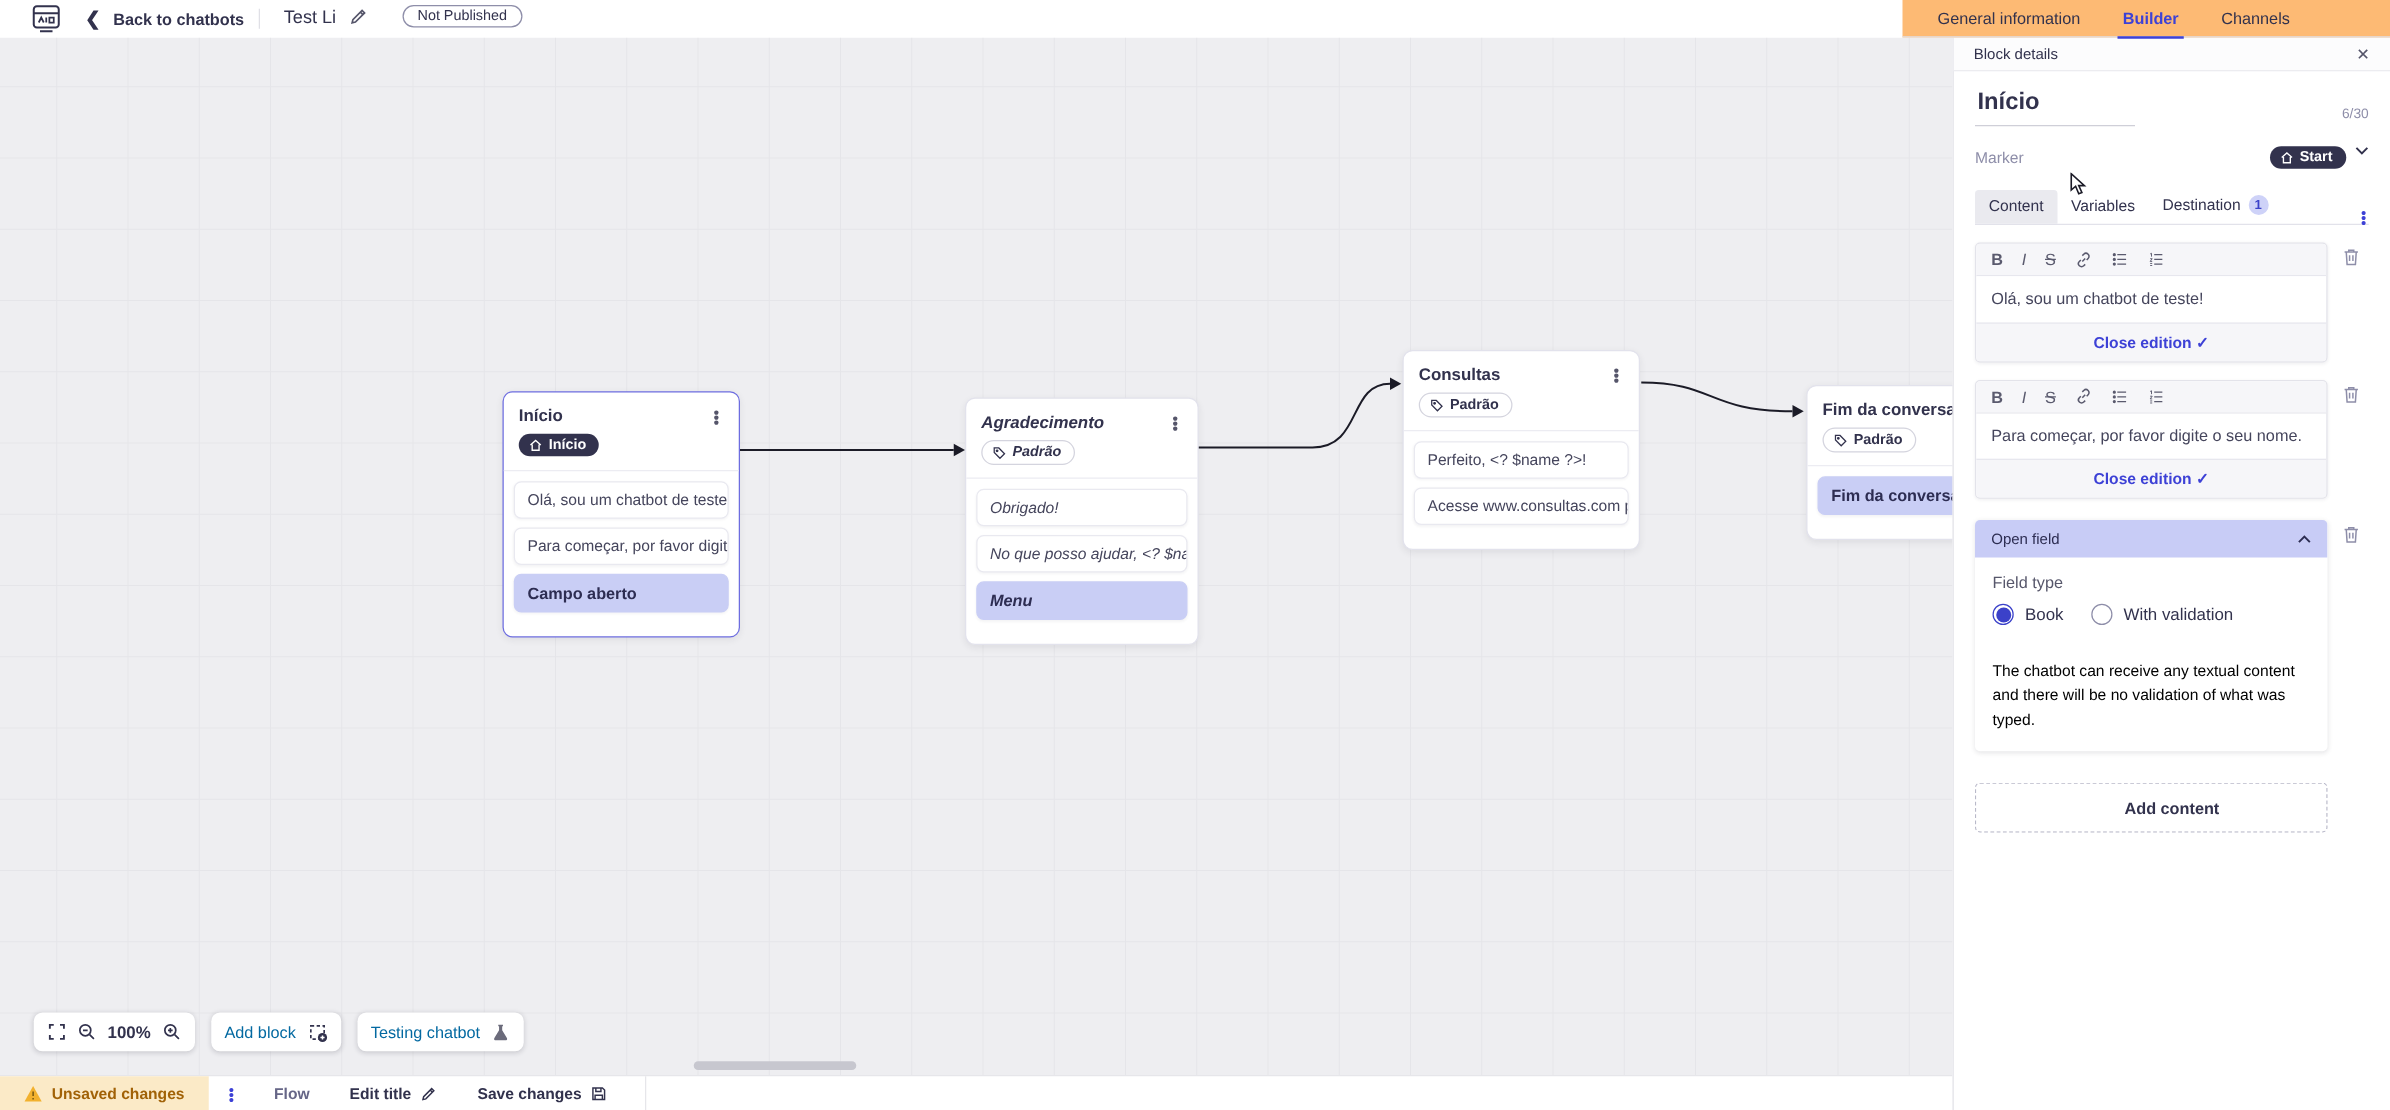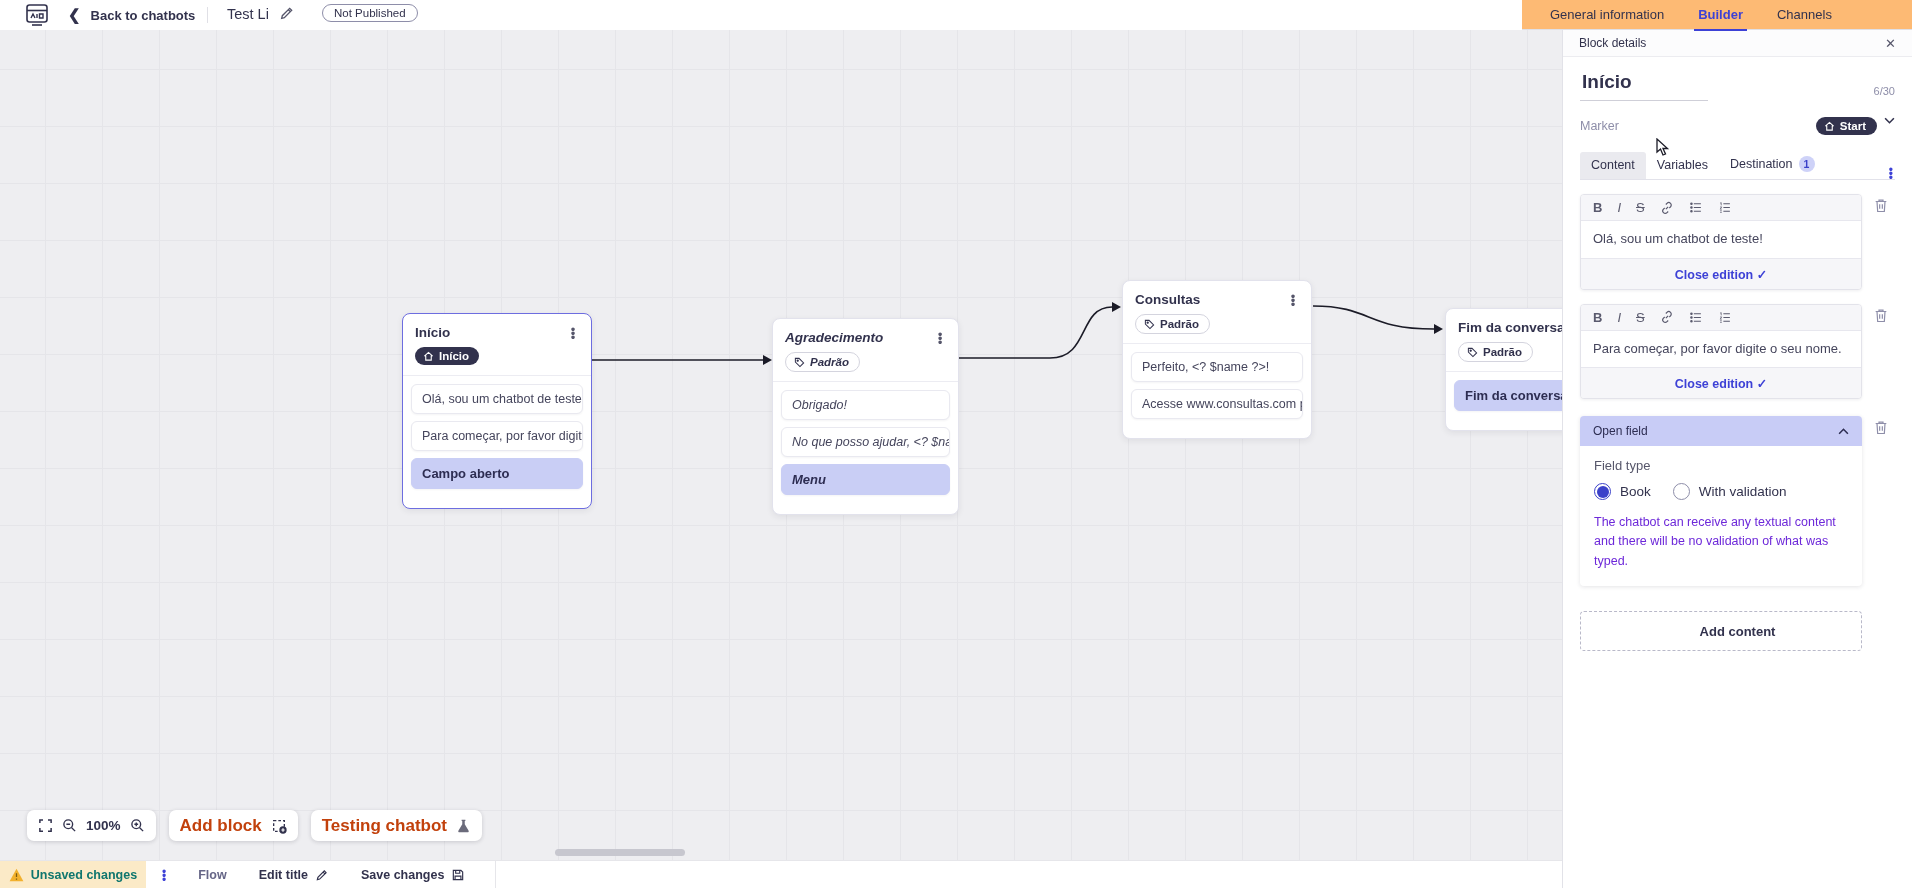--- a/index.html
+++ b/index.html
@@ -37,27 +37,27 @@
   .marker-pill { display:inline-flex; align-items:center; gap:5px; margin-top:7px; border-radius:12px; padding:3px 10px 3px 8px; font-size:11.5px; font-weight:bold; }
   .marker-pill.dark { background:#32324d; color:#fff; }
   .marker-pill.outline { background:#fff; color:#32324d; border:1px solid #d4d4de; }
   .block-items { border-top:1px solid #ececf2; margin:9px -12px 0; padding:8px 8px 2px; }
   .bitem { background:#fff; border:1px solid #e9e9f0; border-radius:6px; box-shadow:0 1px 2px rgba(33,33,52,.05); padding:7px 10px; margin-bottom:7px; font-size:12.5px; color:#45455c; white-space:nowrap; overflow:hidden; cursor:pointer; }
   .bitem.field { background:#c9cef5; border-color:#c9cef5; color:#2d2d52; font-weight:bold; font-size:13px; }
 
   
   .cv-toolbar { position:absolute; left:27px; top:780px; display:flex; gap:13px; z-index:5; }
   .cv-card { background:#fff; border-radius:7px; box-shadow:0 1px 4px rgba(33,33,52,.18); height:31px; display:flex; align-items:center; gap:9px; padding:0 11px; cursor:pointer; }
-  .cv-card .lbl { font-size:17px; font-weight:bold; color:#c2410c; }
+  .cv-card .lbl { font-size:13px; font-weight:normal; color:#0369a1; }
   .zoom-pct { font-size:13.5px; font-weight:bold; color:#32324d; }
   .hscroll { position:absolute; left:555px; top:819px; width:130px; height:7px; border-radius:4px; background:#c7c7cf; z-index:5; cursor:grab; }
 
   
   .statusbar { position:absolute; left:0; bottom:0; width:1562px; height:28px; background:#fff; border-top:1px solid #e6e6ea; display:flex; align-items:center; z-index:6; }
-  .unsaved { height:100%; width:146px; background:#fbeac7; display:flex; align-items:center; justify-content:center; gap:7px; font-size:12.5px; font-weight:bold; color:#0f766e; }
+  .unsaved { height:100%; width:167px; background:#fbeac7; display:flex; align-items:center; justify-content:center; gap:7px; font-size:12.5px; font-weight:bold; color:#a16207; }
   .sb-kebab { color:#3d41d6; margin-left:16px; font-size:12px; line-height:7px; cursor:pointer; }
   .sb-kebab span { display:block; height:4px; }
   .sb-item { display:flex; align-items:center; gap:7px; font-size:12.5px; font-weight:bold; color:#32324d; margin-left:32px; cursor:pointer; }
   .sb-item.muted { color:#666687; }
   .sb-div { width:1px; height:27px; background:#e6e6ea; margin-left:30px; }
 
   
   .panel { position:absolute; top:30px; right:0; width:350px; height:858px; background:#fff; border-left:1px solid #e2e2e8; z-index:20; }
   .panel-head { height:27px; border-bottom:1px solid #ececf0; display:flex; align-items:center; justify-content:space-between; padding:0 16px; background:#fcfcfd; }
   .panel-head .t { font-size:12px; color:#32324d; }
@@ -90,21 +90,21 @@
   .of-head { background:#c8ccf6; display:flex; align-items:center; justify-content:space-between; padding:8px 13px; cursor:pointer; }
   .of-head .t { font-size:12px; font-weight:normal; color:#2d2d52; }
   .of-body { padding:12px 14px 15px; }
   .of-label { font-size:13px; color:#57576b; }
   .radio-row { display:flex; align-items:center; gap:22px; margin-top:10px; }
   .radio-opt { display:flex; align-items:center; gap:9px; cursor:pointer; }
   .radio-circle { width:17px; height:17px; border-radius:50%; border:1.5px solid #8e8ea9; background:#fff; position:relative; flex:none; }
   .radio-circle.on { border-color:#3b41c9; }
   .radio-circle.on::after { content:""; position:absolute; inset:1.5px; border-radius:50%; background:#3b41c9; }
   .radio-lbl { font-size:13.5px; color:#32324d; }
-  .of-helper { margin-top:13px; font-size:12.5px; color:#6d28d9; line-height:1.55; }
+  .of-helper { margin-top:28px; font-size:12.5px; color:#000000; line-height:1.55; }
 
   .add-content { margin-top:25px; margin-right:33px; border:1px dashed #b9b9c9; border-radius:4px; height:40px; display:flex; align-items:center; justify-content:center; font-size:13px; font-weight:bold; color:#32324d; cursor:pointer;padding-left:33px; }
 
   .cursor-overlay { position:absolute; z-index:40; left:1655px; top:138px; pointer-events:none; }
 
   svg { display:block; }
 </style>
 </head>
 <body>
 

